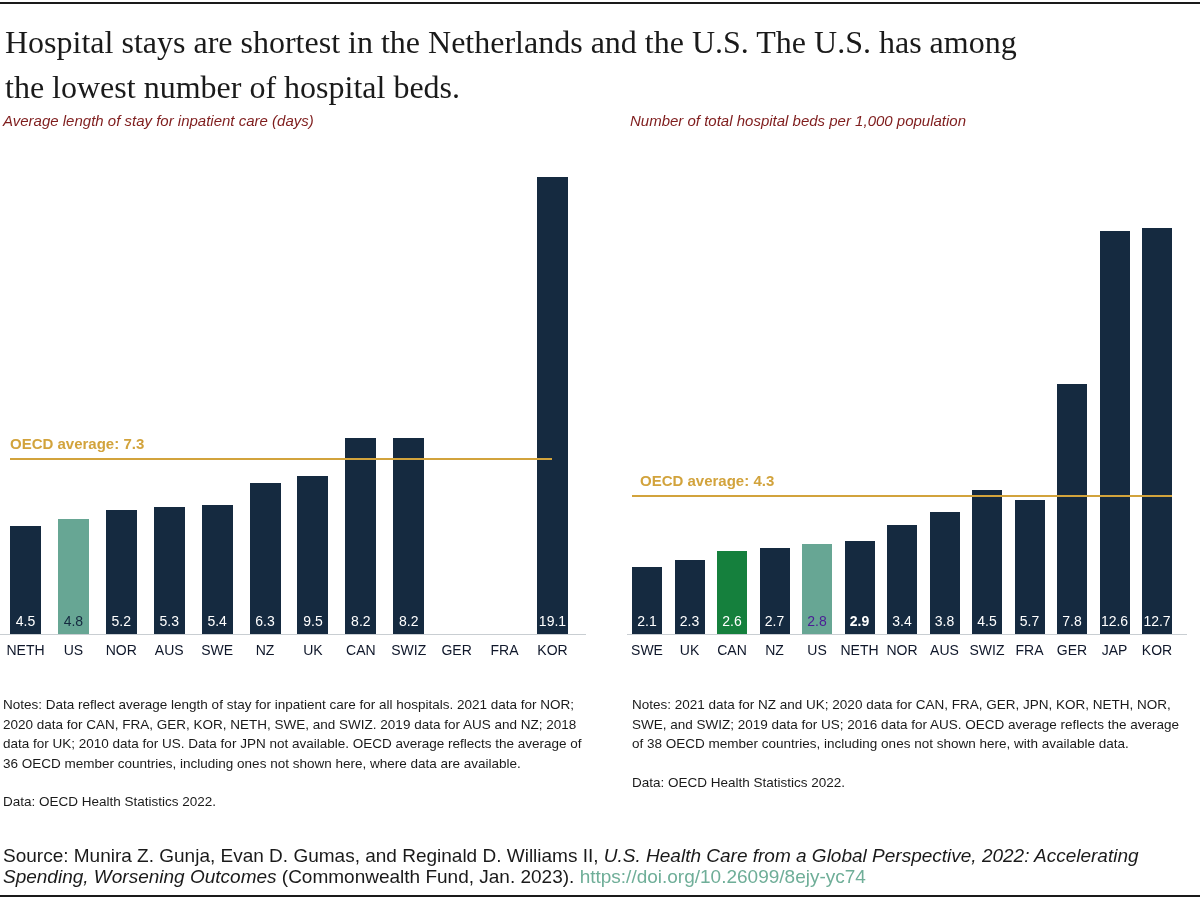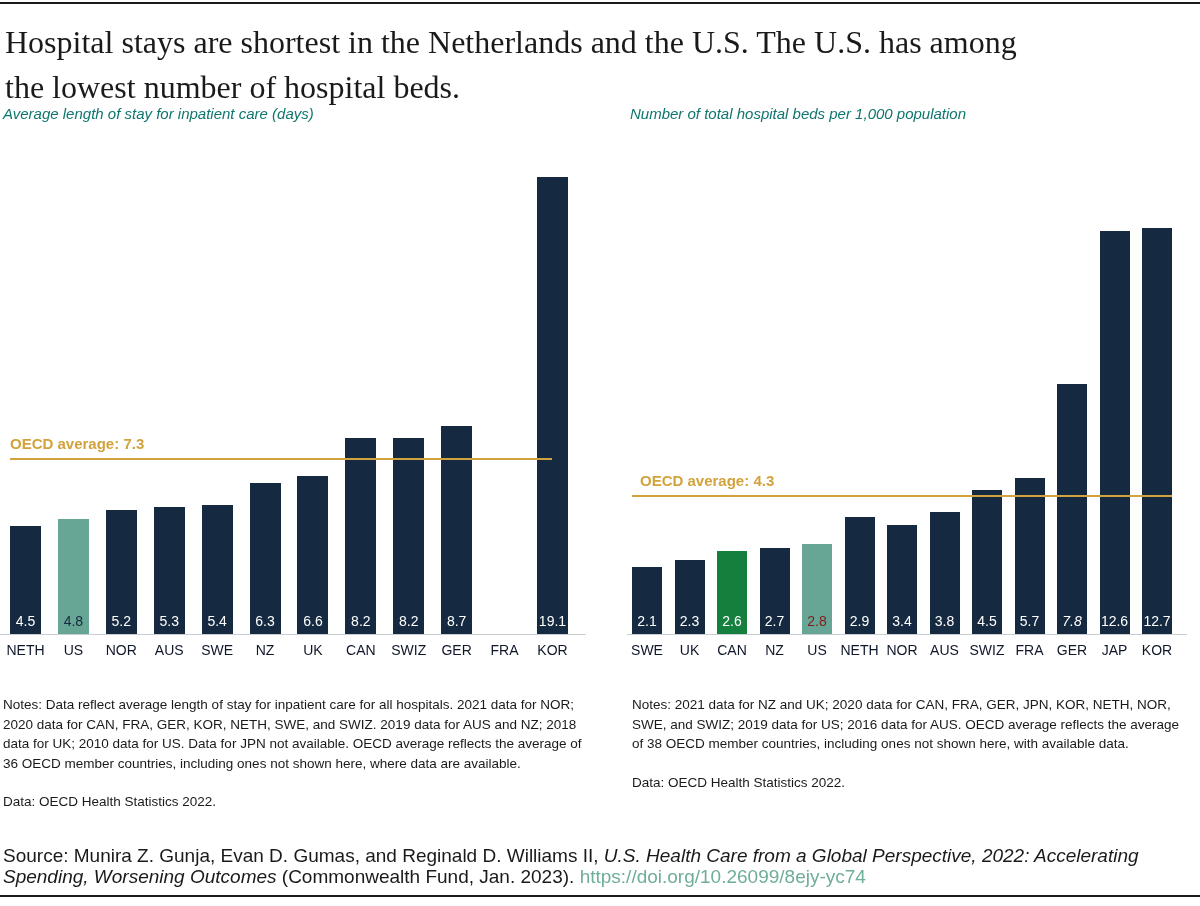--- a/index.html
+++ b/index.html
@@ -11,21 +11,21 @@
   }
   .rule-top { position: absolute; top: 2px; left: 0; width: 1200px; height: 2px; background: #1a1a1a; }
   .rule-bottom { position: absolute; top: 895px; left: 0; width: 1200px; height: 2px; background: #1a1a1a; }
 
   .title {
     position: absolute; left: 5px; top: 20px; width: 1170px;
     font-family: "Liberation Serif", "DejaVu Serif", serif;
     font-size: 32px; line-height: 45px; font-weight: 400; color: #1a1a1a;
   }
   .subtitle {
-    position: absolute; top: 105px; font-size: 15px; font-style: italic; color: #0f766e;
+    position: absolute; top: 112px; font-size: 15px; font-style: italic; color: #7f1d1d;
   }
   .subtitle-left { left: 3px; }
   .subtitle-right { left: 630px; }
 
   .chart { position: absolute; top: 170px; height: 464px; }
   #chart-left { left: 10px; width: 558px; }
   #chart-right { left: 632px; width: 540px; }
 
   .cols { position: absolute; left: 0; top: 0; width: 100%; height: 100%;
           display: flex; justify-content: space-between; align-items: flex-end; z-index: 1; }
@@ -103,40 +103,37 @@
           <span class="bar-cat">SWE</span>
         </div>
         <div class="col" style="width: 31px;">
           <div class="bar" style="height: 151px; background: rgb(21, 42, 64);">
             <span class="bar-value">6.3</span>
           </div>
           <span class="bar-cat">NZ</span>
         </div>
         <div class="col" style="width: 31px;">
           <div class="bar" style="height: 158px; background: rgb(21, 42, 64);">
-            <span class="bar-value">6.6</span>
+            <span class="bar-value">9.5</span>
           </div>
           <span class="bar-cat">UK</span>
         </div>
         <div class="col" style="width: 31px;">
           <div class="bar" style="height: 196px; background: rgb(21, 42, 64);">
             <span class="bar-value">8.2</span>
           </div>
           <span class="bar-cat">CAN</span>
         </div>
         <div class="col" style="width: 31px;">
           <div class="bar" style="height: 196px; background: rgb(21, 42, 64);">
             <span class="bar-value">8.2</span>
           </div>
           <span class="bar-cat">SWIZ</span>
         </div>
         <div class="col" style="width: 31px;">
-          <div class="bar" style="height: 208px; background: rgb(21, 42, 64);">
-            <span class="bar-value">8.7</span>
-          </div>
           <span class="bar-cat">GER</span>
         </div>
         <div class="col" style="width: 31px;">
           <span class="bar-cat">FRA</span>
         </div>
         <div class="col" style="width: 31px;">
           <div class="bar" style="height: 457px; background: rgb(21, 42, 64);">
             <span class="bar-value">19.1</span>
           </div>
           <span class="bar-cat">KOR</span>
@@ -166,26 +163,26 @@
           <span class="bar-cat">CAN</span>
         </div>
         <div class="col" style="width: 30px;">
           <div class="bar" style="height: 86px; background: rgb(21, 42, 64);">
             <span class="bar-value">2.7</span>
           </div>
           <span class="bar-cat">NZ</span>
         </div>
         <div class="col" style="width: 30px;">
           <div class="bar" style="height: 90px; background: rgb(103, 166, 148);">
-            <span class="bar-value" style="color: #7f1d1d;">2.8</span>
+            <span class="bar-value" style="color: #4c1d95;">2.8</span>
           </div>
           <span class="bar-cat">US</span>
         </div>
         <div class="col" style="width: 30px;">
-          <div class="bar" style="height: 117px; background: rgb(21, 42, 64);">
+          <div class="bar" style="height: 93px; background: rgb(21, 42, 64); font-weight: bold;">
             <span class="bar-value">2.9</span>
           </div>
           <span class="bar-cat">NETH</span>
         </div>
         <div class="col" style="width: 30px;">
           <div class="bar" style="height: 109px; background: rgb(21, 42, 64);">
             <span class="bar-value">3.4</span>
           </div>
           <span class="bar-cat">NOR</span>
         </div>
@@ -195,27 +192,27 @@
           </div>
           <span class="bar-cat">AUS</span>
         </div>
         <div class="col" style="width: 30px;">
           <div class="bar" style="height: 144px; background: rgb(21, 42, 64);">
             <span class="bar-value">4.5</span>
           </div>
           <span class="bar-cat">SWIZ</span>
         </div>
         <div class="col" style="width: 30px;">
-          <div class="bar" style="height: 156px; background: rgb(21, 42, 64);">
+          <div class="bar" style="height: 134px; background: rgb(21, 42, 64);">
             <span class="bar-value">5.7</span>
           </div>
           <span class="bar-cat">FRA</span>
         </div>
         <div class="col" style="width: 30px;">
-          <div class="bar" style="height: 250px; background: rgb(21, 42, 64); font-style: italic;">
+          <div class="bar" style="height: 250px; background: rgb(21, 42, 64);">
             <span class="bar-value">7.8</span>
           </div>
           <span class="bar-cat">GER</span>
         </div>
         <div class="col" style="width: 30px;">
           <div class="bar" style="height: 403px; background: rgb(21, 42, 64);">
             <span class="bar-value">12.6</span>
           </div>
           <span class="bar-cat">JAP</span>
         </div>

